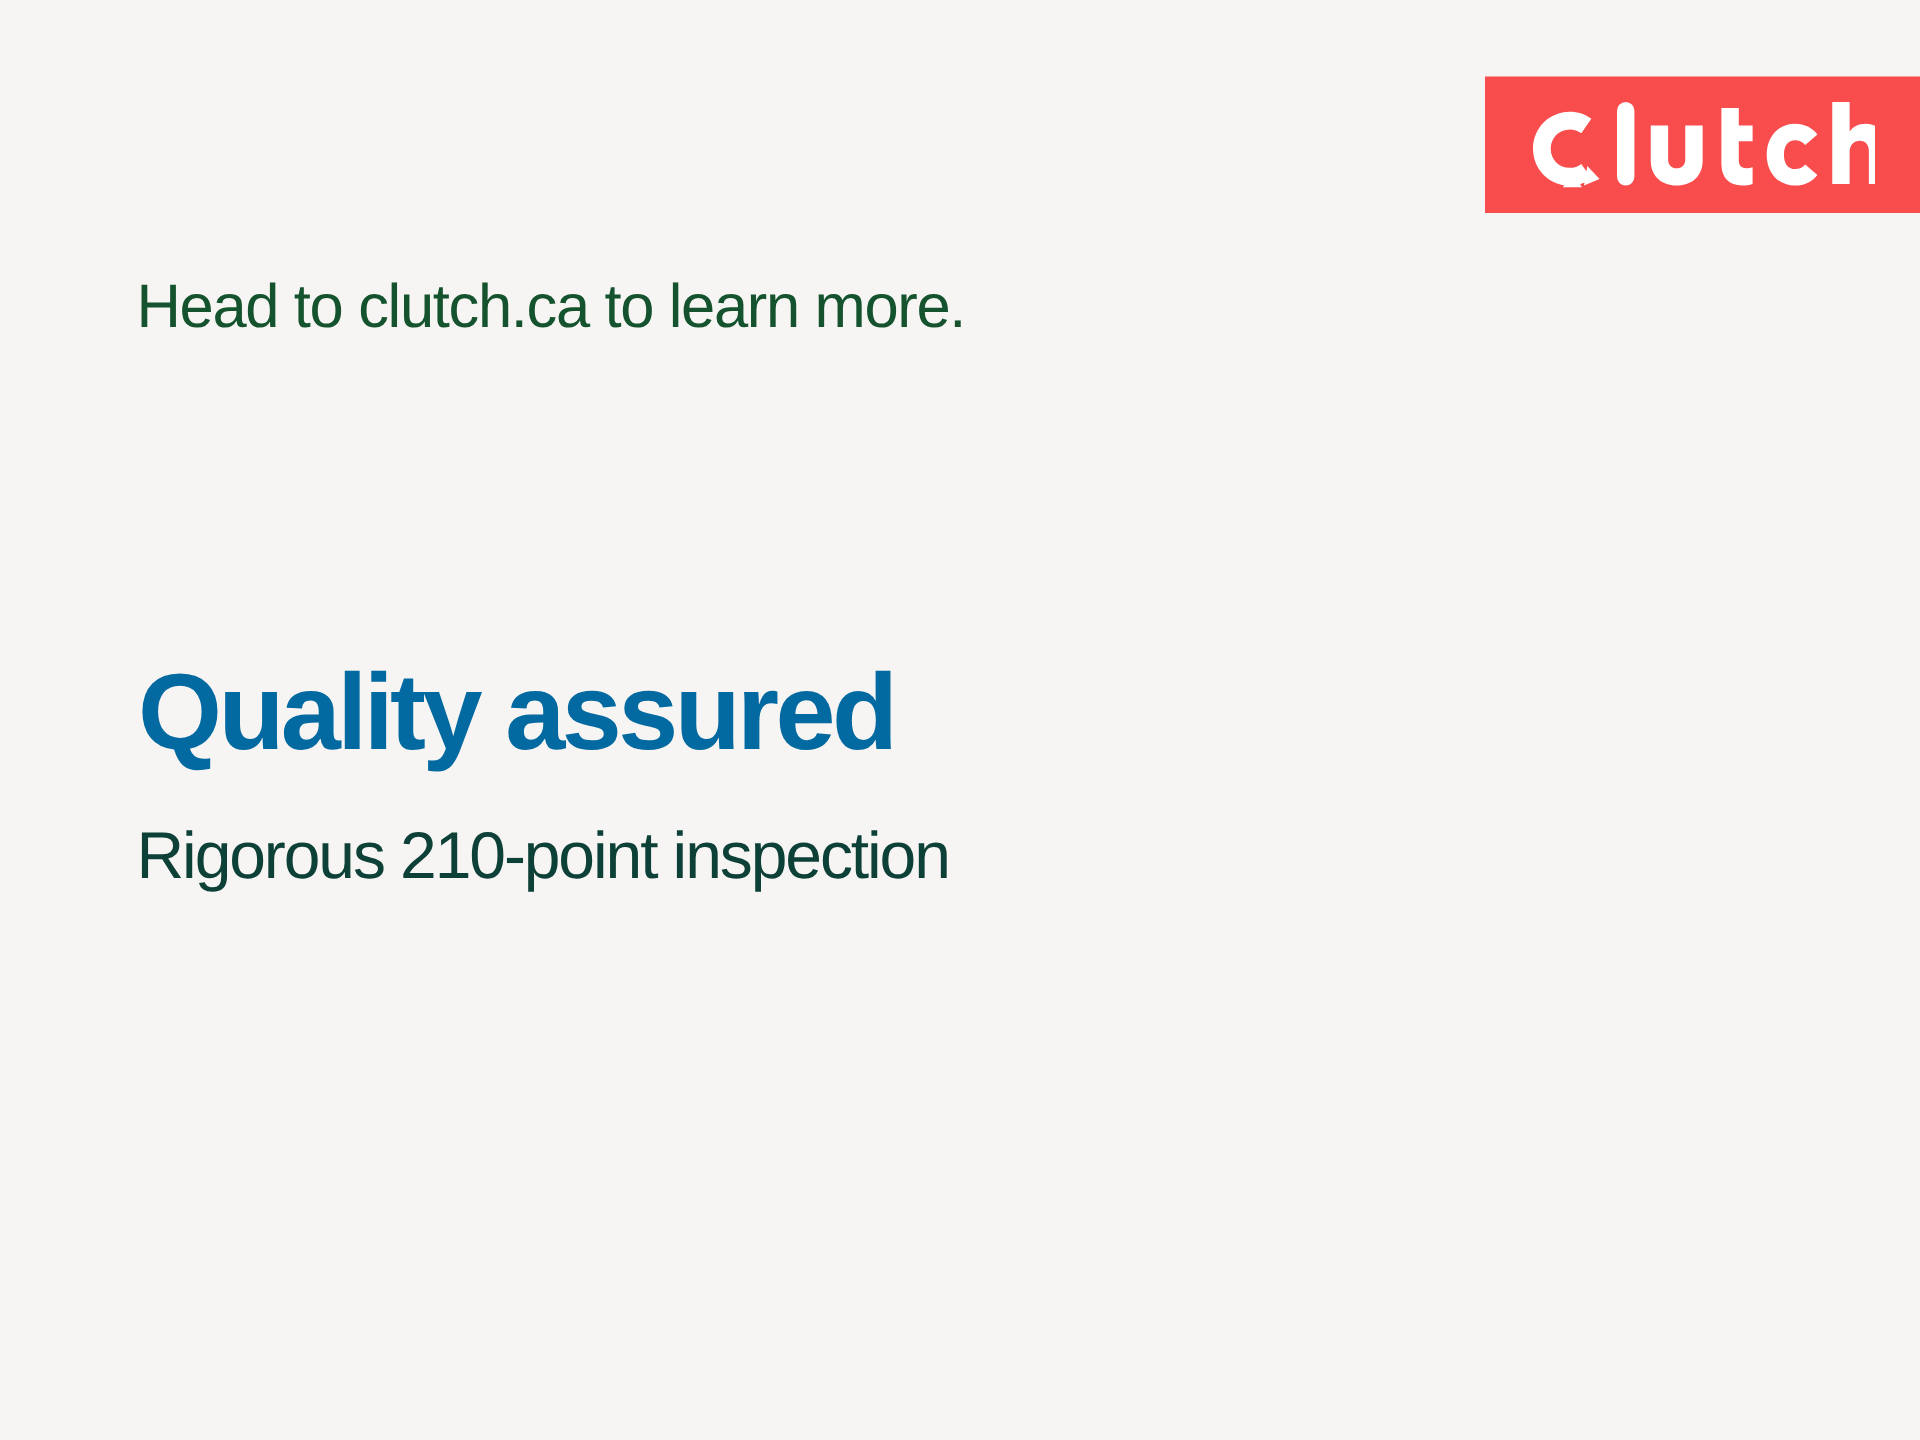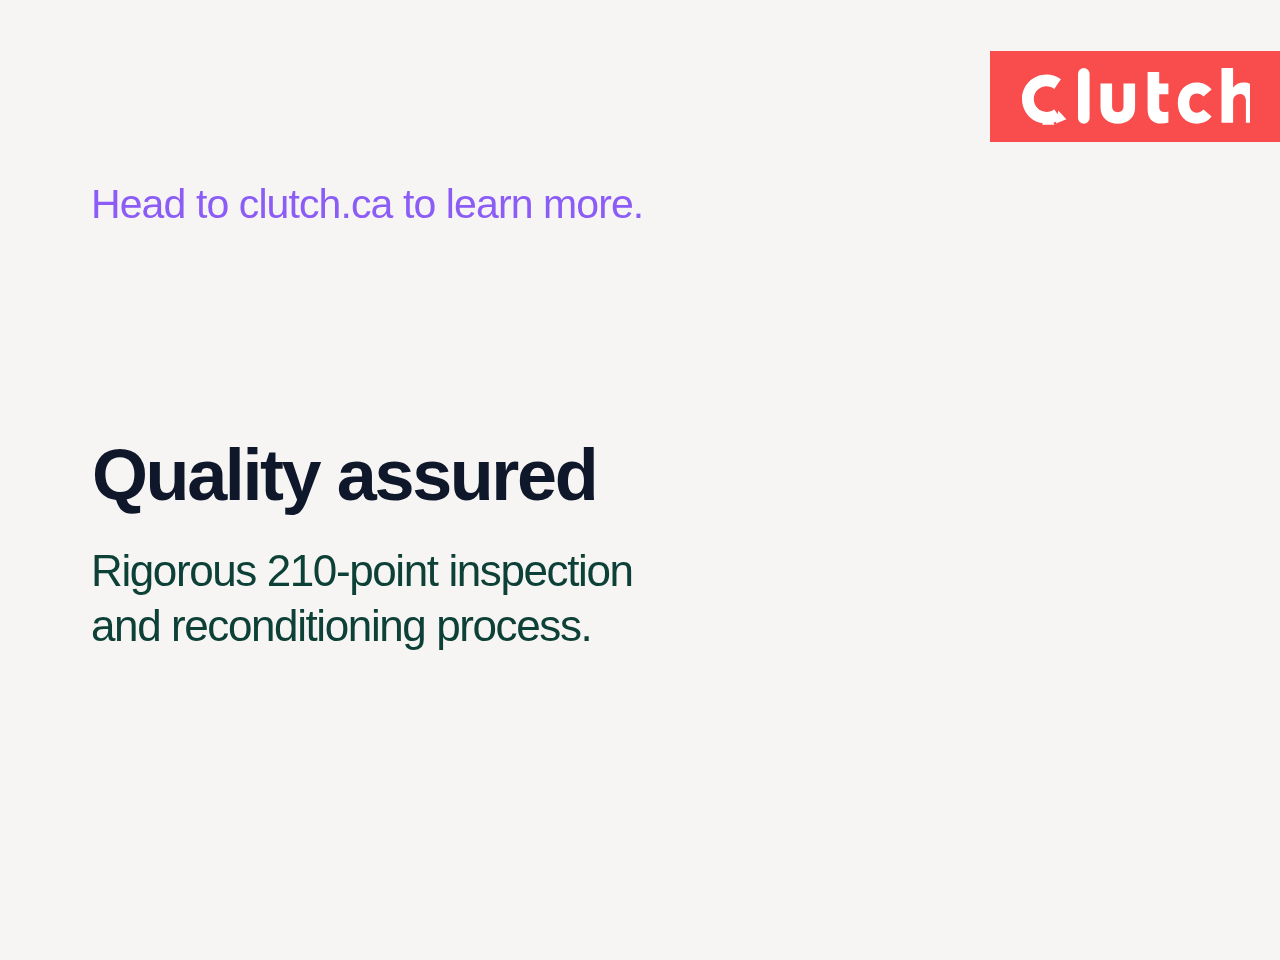--- a/index.html
+++ b/index.html
@@ -46,32 +46,32 @@
   }
 
   
   .kicker {
     position: absolute;
     left: 91px;
     top: 181px;
     font-size: 41px;
     font-weight: 500;
     letter-spacing: -0.9px;
-    color: #8b5cf6;
+    color: #14532d;
     white-space: nowrap;
   }
 
   .headline {
     position: absolute;
     left: 92px;
     top: 439px;
     font-size: 72px;
     font-weight: bold;
     letter-spacing: -2.4px;
-    color: #0f172a;
+    color: #0369a1;
     white-space: nowrap;
     line-height: 1;
   }
 
   .subcopy {
     position: absolute;
     left: 91px;
     top: 543px;
     font-size: 44px;
     font-weight: 400;
@@ -142,16 +142,15 @@
       </svg>
     </div>
   </div>
 
   <div class="kicker">Head to clutch.ca to learn more.</div>
 
   <div class="headline">Quality assured</div>
 
   <div class="subcopy">
     <span class="line">Rigorous 210-point inspection</span>
-    <span class="line">and reconditioning process.</span>
   </div>
 
 </div>
 
 </body></html>

